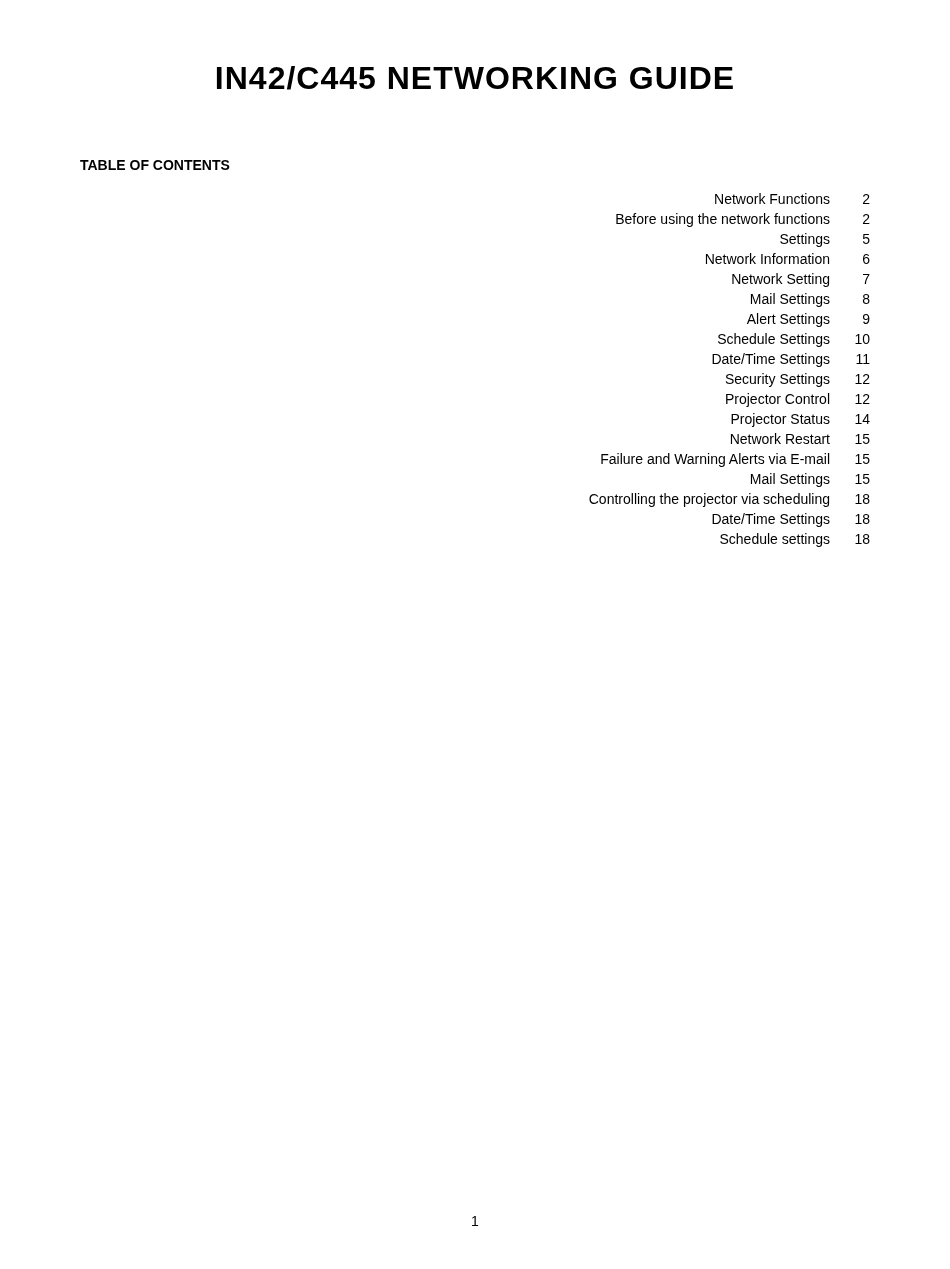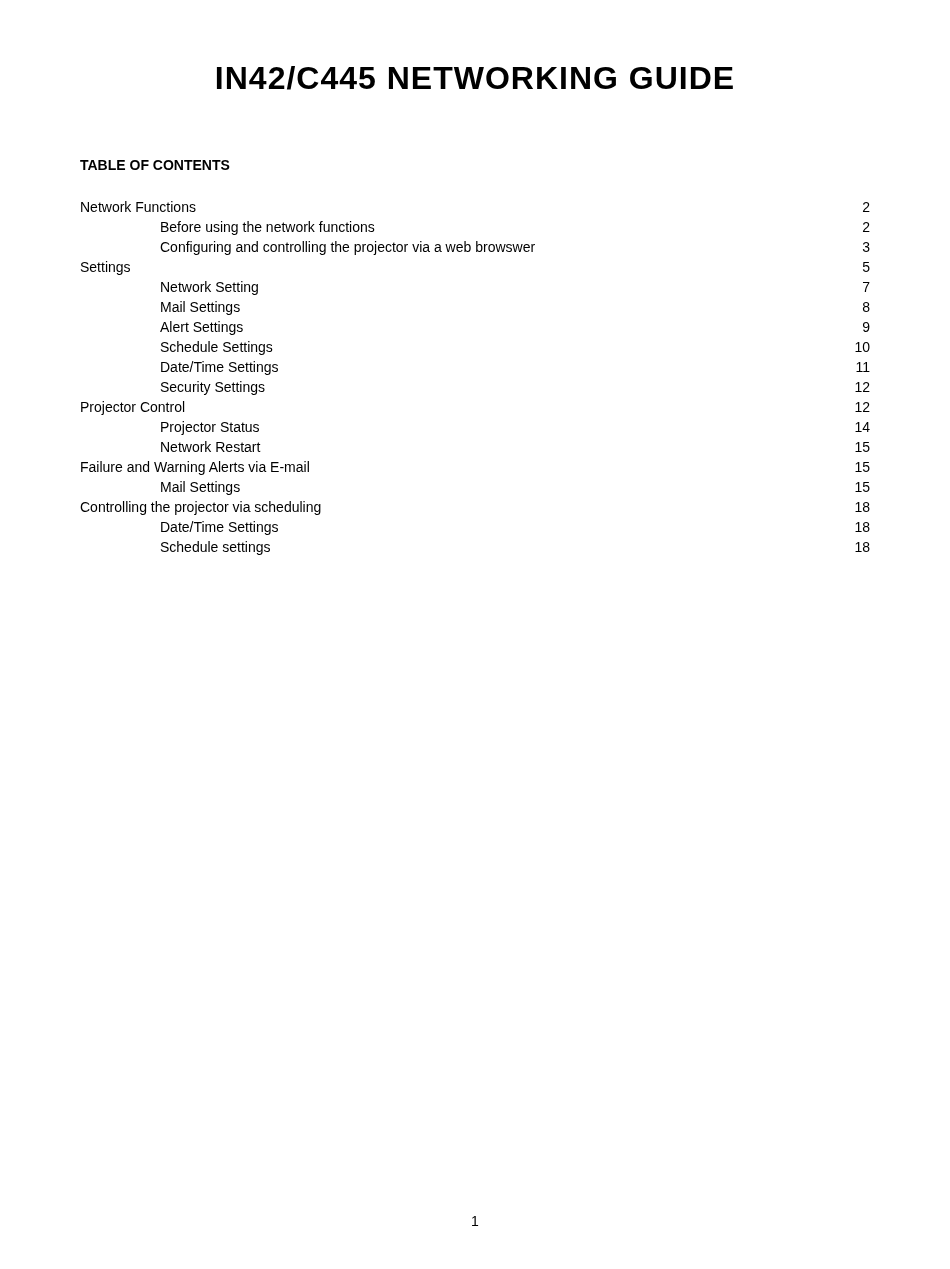--- a/index.html
+++ b/index.html
@@ -37,33 +37,34 @@
       font-size: 14px;
       line-height: 1.6;
       margin-bottom: 40px;
       font-family: Arial, Helvetica, sans-serif;
     }
 
     .toc-heading {
       font-size: 14px;
       font-weight: bold;
       font-family: Arial, Helvetica, sans-serif;
-      margin-bottom: 24px;
+      margin-bottom: 16px;
     }
 
     .toc-table {
       width: 100%;
       border-collapse: collapse;
       font-size: 14px;
       font-family: Arial, Helvetica, sans-serif;
     }
 
     .toc-table tr td {
       padding: 2px 0;
       vertical-align: top;
+      text-align: right;
     }
 
     .toc-table .toc-item {
       padding-left: 0;
     }
 
     .toc-table .toc-item-indented {
       padding-left: 80px;
     }
 
@@ -96,26 +97,26 @@
     <tbody id="toc-body">
     <tr>
           <td class="toc-item">Network Functions</td>
           <td class="toc-page">2</td>
         </tr>
         <tr>
           <td class="toc-item-indented">Before using the network functions</td>
           <td class="toc-page">2</td>
         </tr>
         <tr>
-          <td class="toc-item-indented">Configuring and controlling the projector via a web browswer</td>
-          <td class="toc-page">3</td>
+          <td class="toc-item">Settings</td>
+          <td class="toc-page">5</td>
         </tr>
         <tr>
-          <td class="toc-item">Settings</td>
-          <td class="toc-page">5</td>
+          <td class="toc-item-indented">Network Information</td>
+          <td class="toc-page">6</td>
         </tr>
         <tr>
           <td class="toc-item-indented">Network Setting</td>
           <td class="toc-page">7</td>
         </tr>
         <tr>
           <td class="toc-item-indented">Mail Settings</td>
           <td class="toc-page">8</td>
         </tr>
         <tr>

